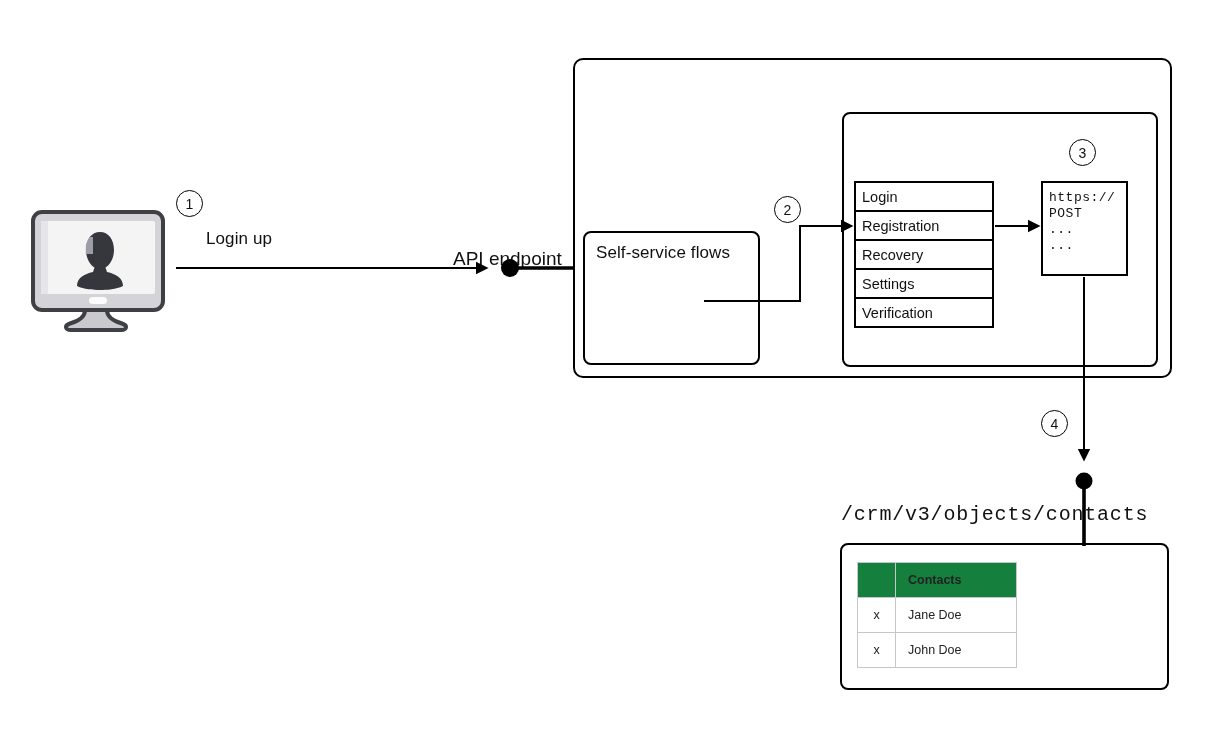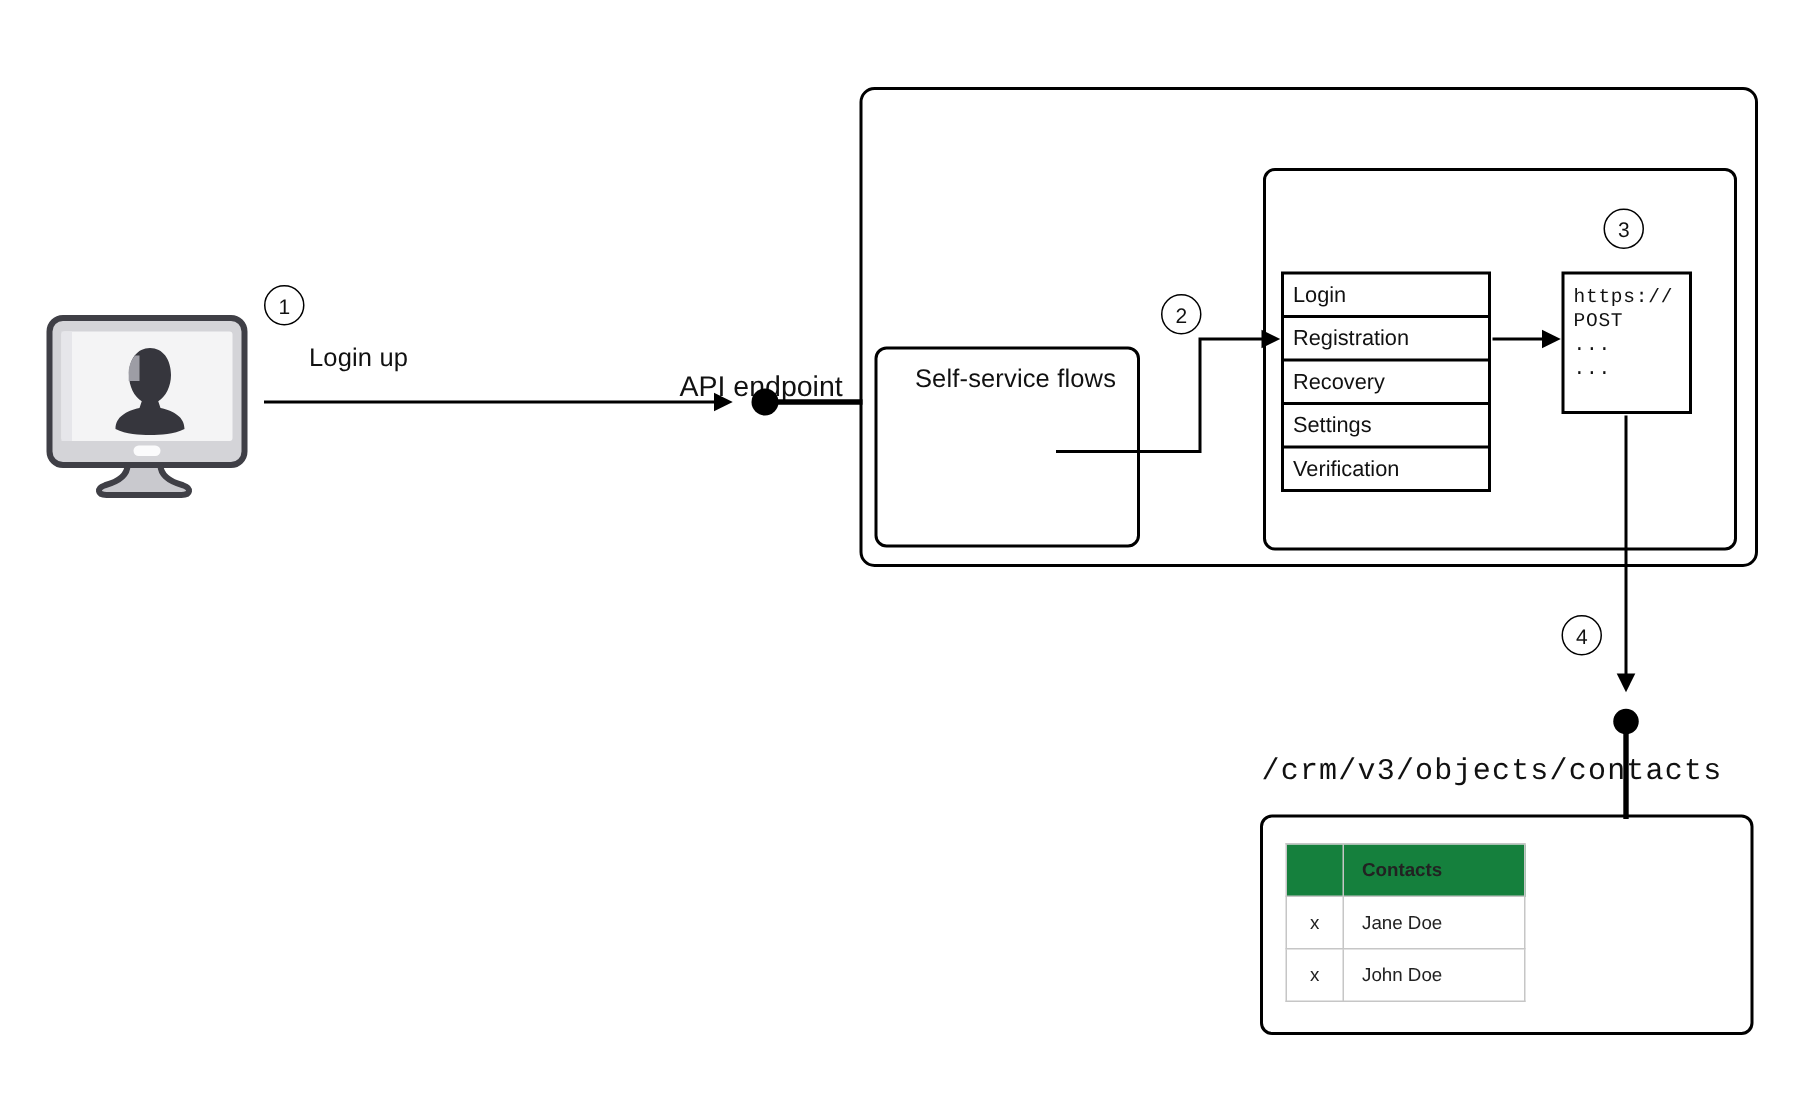--- a/index.html
+++ b/index.html
@@ -88,21 +88,21 @@
   <span>4</span>
 </div>
 
 <span class="label title-lg" style="left:206px;top:229px;">Login up</span>
 <span class="label" style="left:453px;top:236px;font-size:19px;margin-top:12px;">API endpoint</span>
 <span class="mono-label" style="left:841px;top:503px;">/crm/v3/objects/contacts</span>
 
 <div class="box" style="left:573px;top:58px;width:599px;height:320px;border-radius:10px;z-index:1;"></div>
 <span class="label title-lg" style="left:587px;top:70px;">Ory Identities</span>
 
-<div class="box" style="left:583px;top:231px;width:177px;height:134px;border-radius:8px;z-index:2;text-align:center;">
+<div class="box" style="left:583px;top:231px;width:177px;height:134px;border-radius:8px;z-index:2;">
   <span class="title-lg" style="display:block;padding:10px 0 0 11px;white-space:nowrap;">Self-service flows</span>
 </div>
 
 <div class="box" style="left:842px;top:112px;width:316px;height:255px;border-radius:8px;z-index:1;"></div>
 <span class="label title-lg" style="left:868px;top:123px;">Ory Actions</span>
 
 <div class="flow-list">
   <div class="flow-row">Login</div>
   <div class="flow-row">Registration</div>
   <div class="flow-row">Recovery</div>

